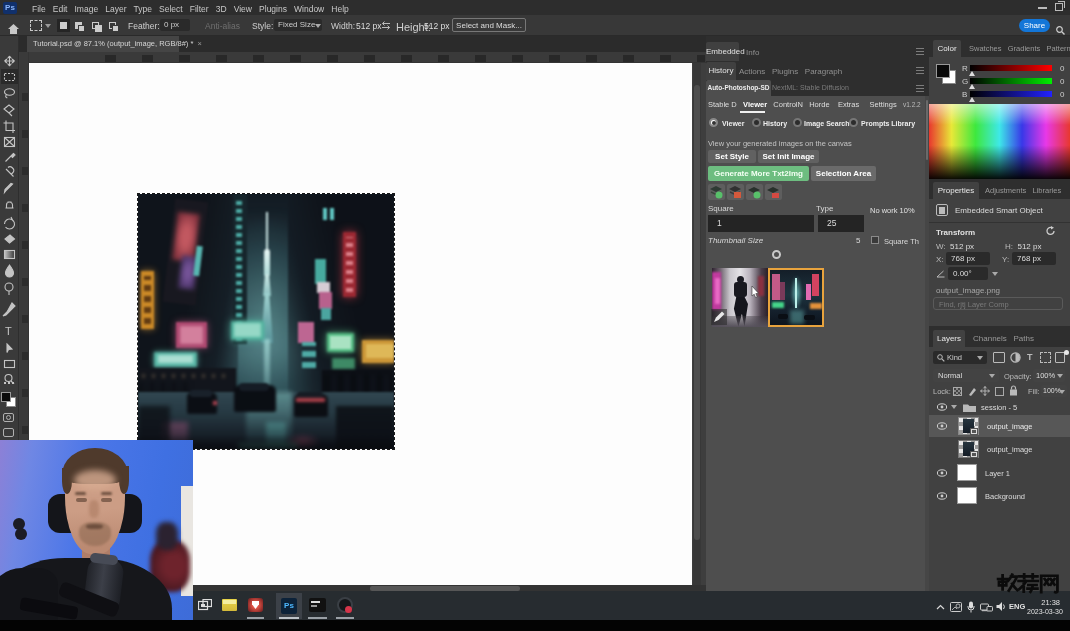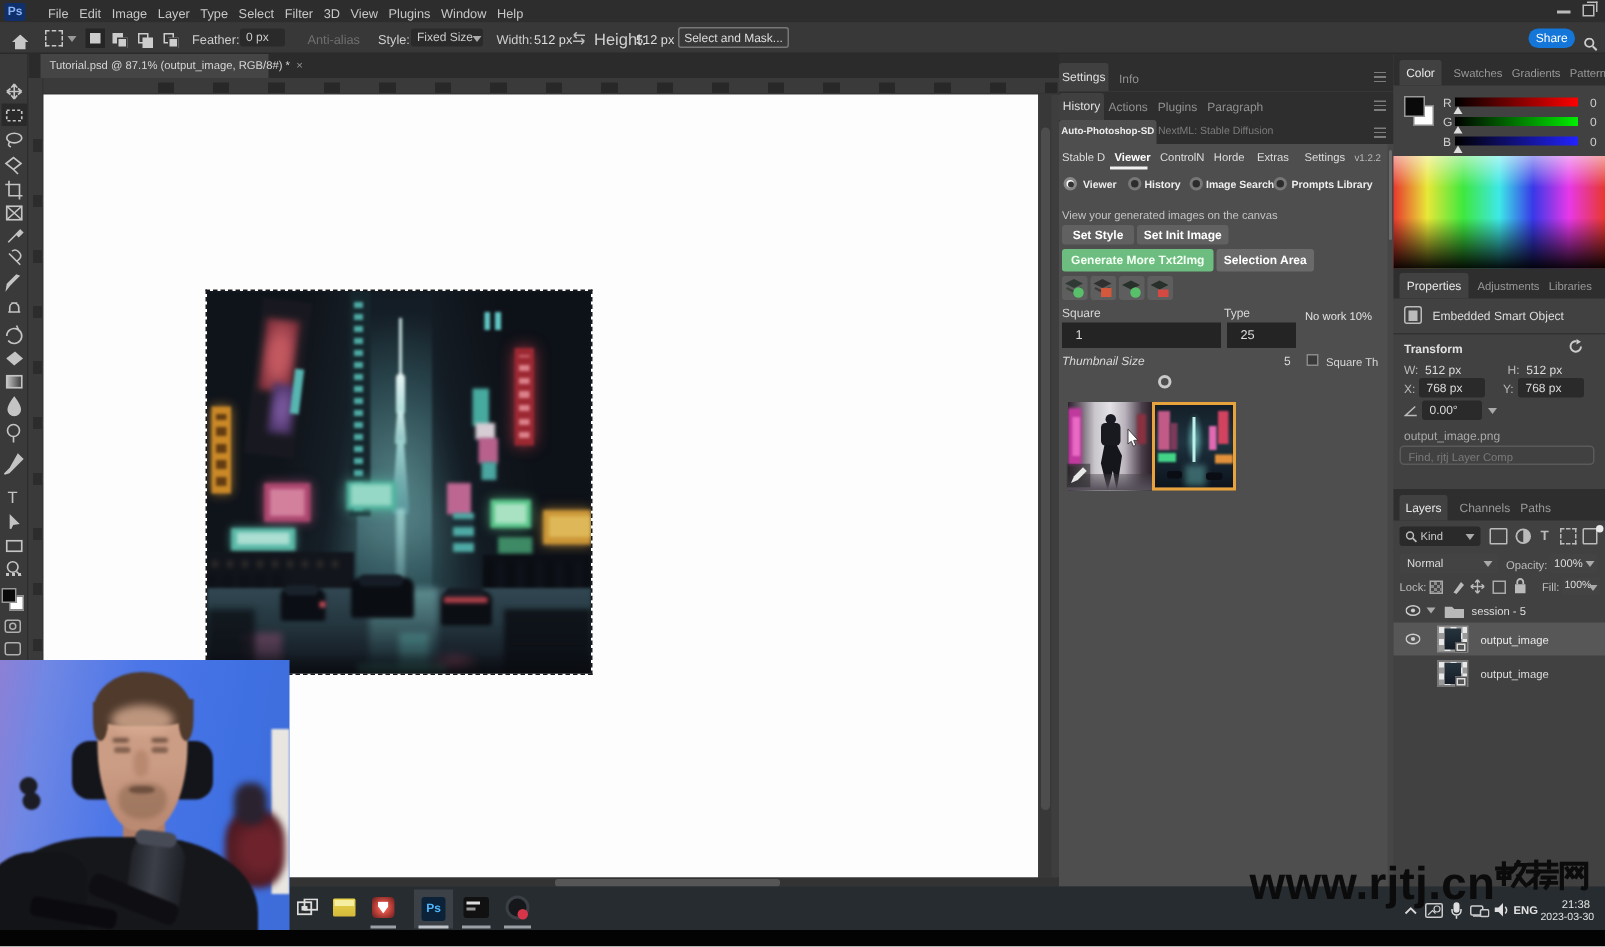--- a/index.html
+++ b/index.html
@@ -216,21 +216,21 @@
     <div class="abs" style="left:158px;top:204px;width:29px;height:4px;background:#c93d4a;filter:blur(0.9px);"></div>
     <div class="abs" style="left:75px;top:207px;width:4px;height:4px;background:#dd4658;filter:blur(0.8px);"></div>
 
     <div class="abs" style="left:0;top:240px;width:256px;height:16px;background:linear-gradient(180deg,rgba(8,8,14,0),rgba(8,9,14,0.8));"></div>
    </div>
   </div>
 
   <div class="abs" id="plugincol" style="left:706px;top:36px;width:223px;height:555px;background:#4e4e4e;">
 
     <div class="abs" style="left:0;top:0;width:223px;height:25px;background:#2e2e2e;"></div>
-    <div class="abs" style="left:0;top:6px;width:33px;height:19px;background:#404040;border-radius:2px 2px 0 0;color:#e0e0e0;font-size:8px;line-height:19px;text-align:center;">Settings</div>
+    <div class="abs" style="left:0;top:6px;width:33px;height:19px;background:#404040;border-radius:2px 2px 0 0;color:#e0e0e0;font-size:8px;line-height:19px;text-align:center;">Embedded</div>
     <div class="abs txt" style="left:40px;top:12px;font-size:8px;color:#909090;">Info</div>
     <div class="abs menu3" style="left:210px;top:12px;"></div>
 
     <div class="abs" style="left:0;top:25px;width:223px;height:19px;background:#2e2e2e;"></div>
     <div class="abs" style="left:0;top:26px;width:30px;height:18px;background:#404040;border-radius:2px 2px 0 0;color:#e0e0e0;font-size:8px;line-height:18px;text-align:center;">History</div>
     <div class="abs txt" style="left:33px;top:31px;font-size:8px;color:#909090;">Actions&nbsp;&nbsp;&nbsp;Plugins&nbsp;&nbsp;&nbsp;Paragraph</div>
     <div class="abs menu3" style="left:210px;top:31px;"></div>
 
     <div class="abs" style="left:0;top:44px;width:223px;height:16px;background:#2e2e2e;"></div>
     <div class="abs" style="left:0;top:44px;width:65px;height:16px;background:#4e4e4e;border-radius:2px 2px 0 0;color:#ececec;font-size:6.5px;font-weight:bold;line-height:16px;text-align:center;white-space:nowrap;overflow:hidden;">Auto-Photoshop-SD</div>
@@ -446,20 +446,36 @@
       <div class="abs" style="left:42.5px;top:14.5px;width:4px;height:3px;background:#555;"></div>
       <div class="abs txt" style="left:58px;top:7px;font-size:7.5px;color:#e8e8e8;">output_image</div>
     </div>
     <div class="abs lrow" style="left:0;top:402px;width:141px;height:22px;">
       <div class="abs checker" style="left:29px;top:2px;width:21px;height:18px;border:1px solid #777;"></div>
       <div class="abs" style="left:34px;top:4px;width:11px;height:14px;background:linear-gradient(180deg,#26343e,#141c26);"></div>
       <div class="abs" style="left:41px;top:13px;width:8px;height:7px;background:#ddd;border:1px solid #555;"></div>
       <div class="abs" style="left:42.5px;top:14.5px;width:4px;height:3px;background:#555;"></div>
       <div class="abs txt" style="left:58px;top:7px;font-size:7.5px;color:#ddd;">output_image</div>
     </div>
+    <div class="abs lrow" style="left:0;top:426px;width:141px;height:22px;">
+      <svg class="abs eye" style="left:8px;top:7px;" width="10" height="8">
+          <ellipse cx="5" cy="4" rx="4.6" ry="3.2" fill="none" stroke="#ccc" stroke-width="1"></ellipse>
+          <circle cx="5" cy="4" r="1.4" fill="#ccc"></circle>
+        </svg>
+      <div class="abs" style="left:28px;top:2px;width:20px;height:17px;background:#fff;border:1px solid #999;"></div>
+      <div class="abs txt" style="left:56px;top:7px;font-size:7.5px;color:#ddd;">Layer 1</div>
+    </div>
+    <div class="abs lrow" style="left:0;top:449px;width:141px;height:22px;">
+      <svg class="abs eye" style="left:8px;top:7px;" width="10" height="8">
+          <ellipse cx="5" cy="4" rx="4.6" ry="3.2" fill="none" stroke="#ccc" stroke-width="1"></ellipse>
+          <circle cx="5" cy="4" r="1.4" fill="#ccc"></circle>
+        </svg>
+      <div class="abs" style="left:28px;top:2px;width:20px;height:17px;background:#fff;border:1px solid #999;"></div>
+      <div class="abs txt" style="left:56px;top:7px;font-size:7.5px;color:#ddd;">Background</div>
+    </div>
   </div>
 
   <div class="abs" id="taskbar" style="left:0;top:591px;width:1070px;height:29px;background:#272c30;"></div>
 
   <svg class="abs" style="left:198px;top:599px;" width="14" height="13">
       <rect x="0.5" y="2.5" width="9" height="8" fill="none" stroke="#ddd" stroke-width="1.2"></rect>
       <rect x="5" y="0.5" width="8.5" height="7" fill="none" stroke="#ddd" stroke-width="1.2"></rect>
       <rect x="3" y="5" width="4" height="3" fill="#ddd"></rect>
     </svg>
   <div class="abs" style="left:222px;top:599px;width:15px;height:12px;background:linear-gradient(#e8d44a,#d4b93a);border-radius:1px;"></div>
@@ -542,21 +558,20 @@
     <div class="abs" style="left:-12px;top:118px;width:184px;height:72px;background:#16171b;border-radius:42% 40% 0 0/80% 70% 0 0;"></div>
     <div class="abs" style="left:-8px;top:128px;width:66px;height:56px;background:#131418;border-radius:45% 30% 0 0;"></div>
 
     <div class="abs" style="left:86px;top:118px;width:36px;height:50px;background:linear-gradient(90deg,#212329,#3c3f48 45%,#1d1f25);border-radius:14px 14px 9px 9px;transform:rotate(7deg);"></div>
     <div class="abs" style="left:90px;top:114px;width:28px;height:10px;background:#474b56;border-radius:5px;transform:rotate(7deg);"></div>
     <div class="abs" style="left:58px;top:152px;width:62px;height:15px;background:#0f0f13;transform:rotate(22deg);border-radius:5px;"></div>
     <div class="abs" style="left:20px;top:162px;width:58px;height:13px;background:#0b0b0f;transform:rotate(10deg);border-radius:4px;"></div>
    </div>
   </div>
 
-  <div class="abs" id="watermark" style="left:833px;top:572px;color:#0b0b0b;font-size:30.5px;font-weight:bold;letter-spacing:0.2px;">www.rjtj.cn</div>
   <svg class="abs" id="wmcjk" style="left:996px;top:573px;" width="64" height="24" viewBox="0 0 300 120" preserveAspectRatio="none">
     <g stroke="#0b0b0b" stroke-width="13" fill="none" stroke-linecap="square">
 
       <path d="M10 30 H54 M31 12 V82 M14 44 H48 M14 62 H48 M14 44 V62 M48 44 V62"></path>
       <path d="M76 8 C70 22 64 32 56 40 M70 18 H98 C92 34 88 42 82 50 M82 50 L60 88 M76 54 C84 68 90 76 100 86"></path>
 
       <path d="M132 6 V26 M172 6 V26 M110 17 H194 M106 40 H196 M142 40 C132 58 122 70 110 80 M130 54 V94 M152 60 H190 M172 60 C172 76 170 84 162 94 M148 78 H194"></path>
 
       <path d="M212 14 V96 M212 14 H288 M288 14 V90 C288 96 284 98 278 96"></path>
       <path d="M228 30 L246 58 M246 30 L228 58 M256 30 L274 58 M274 30 L256 58"></path>

